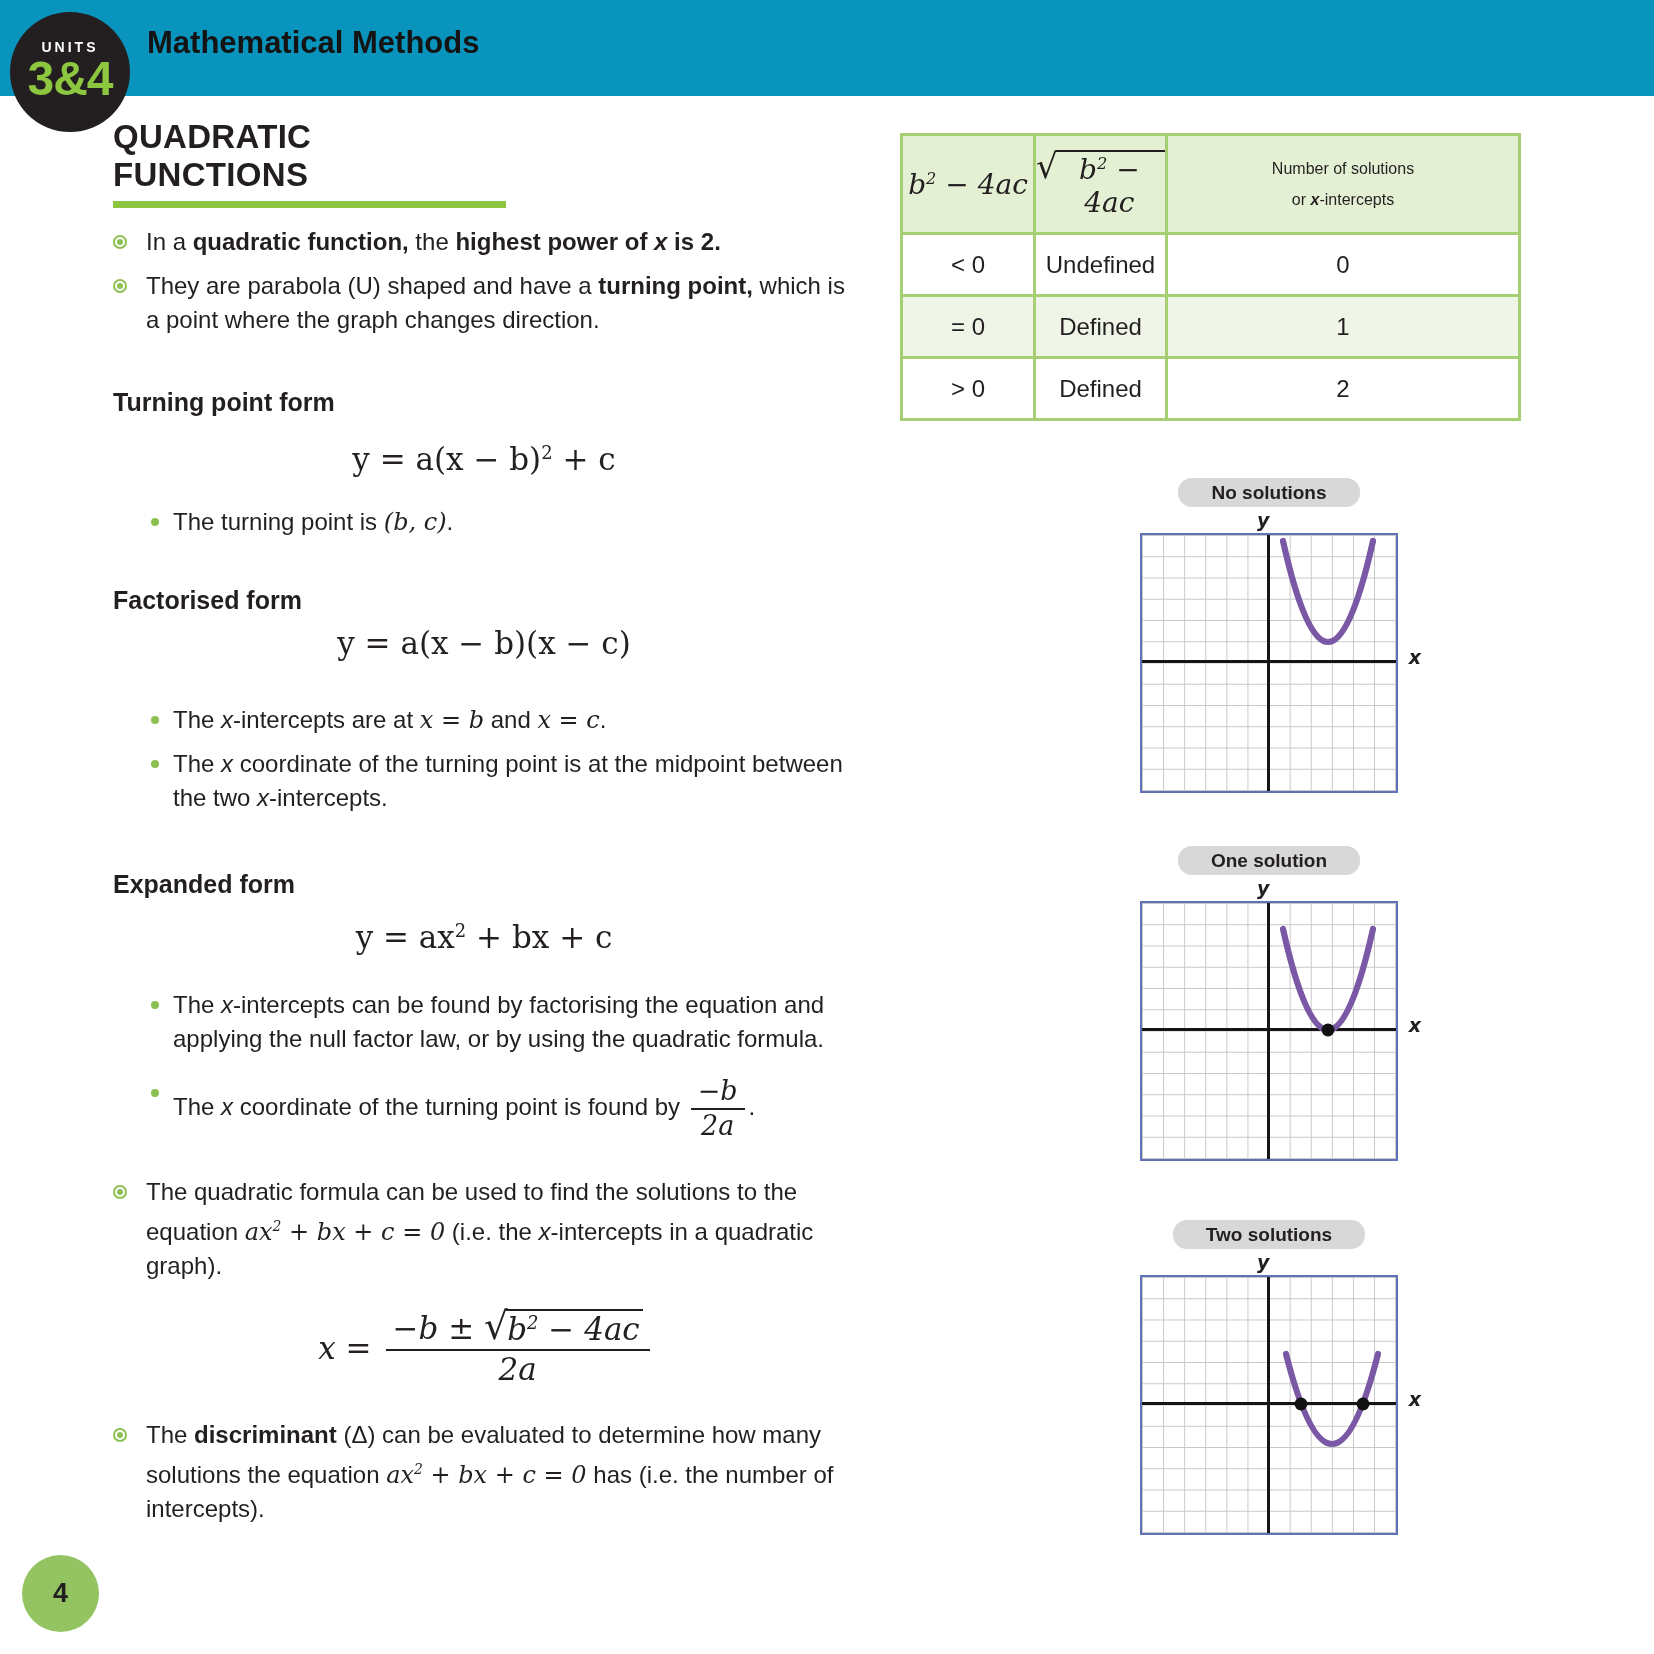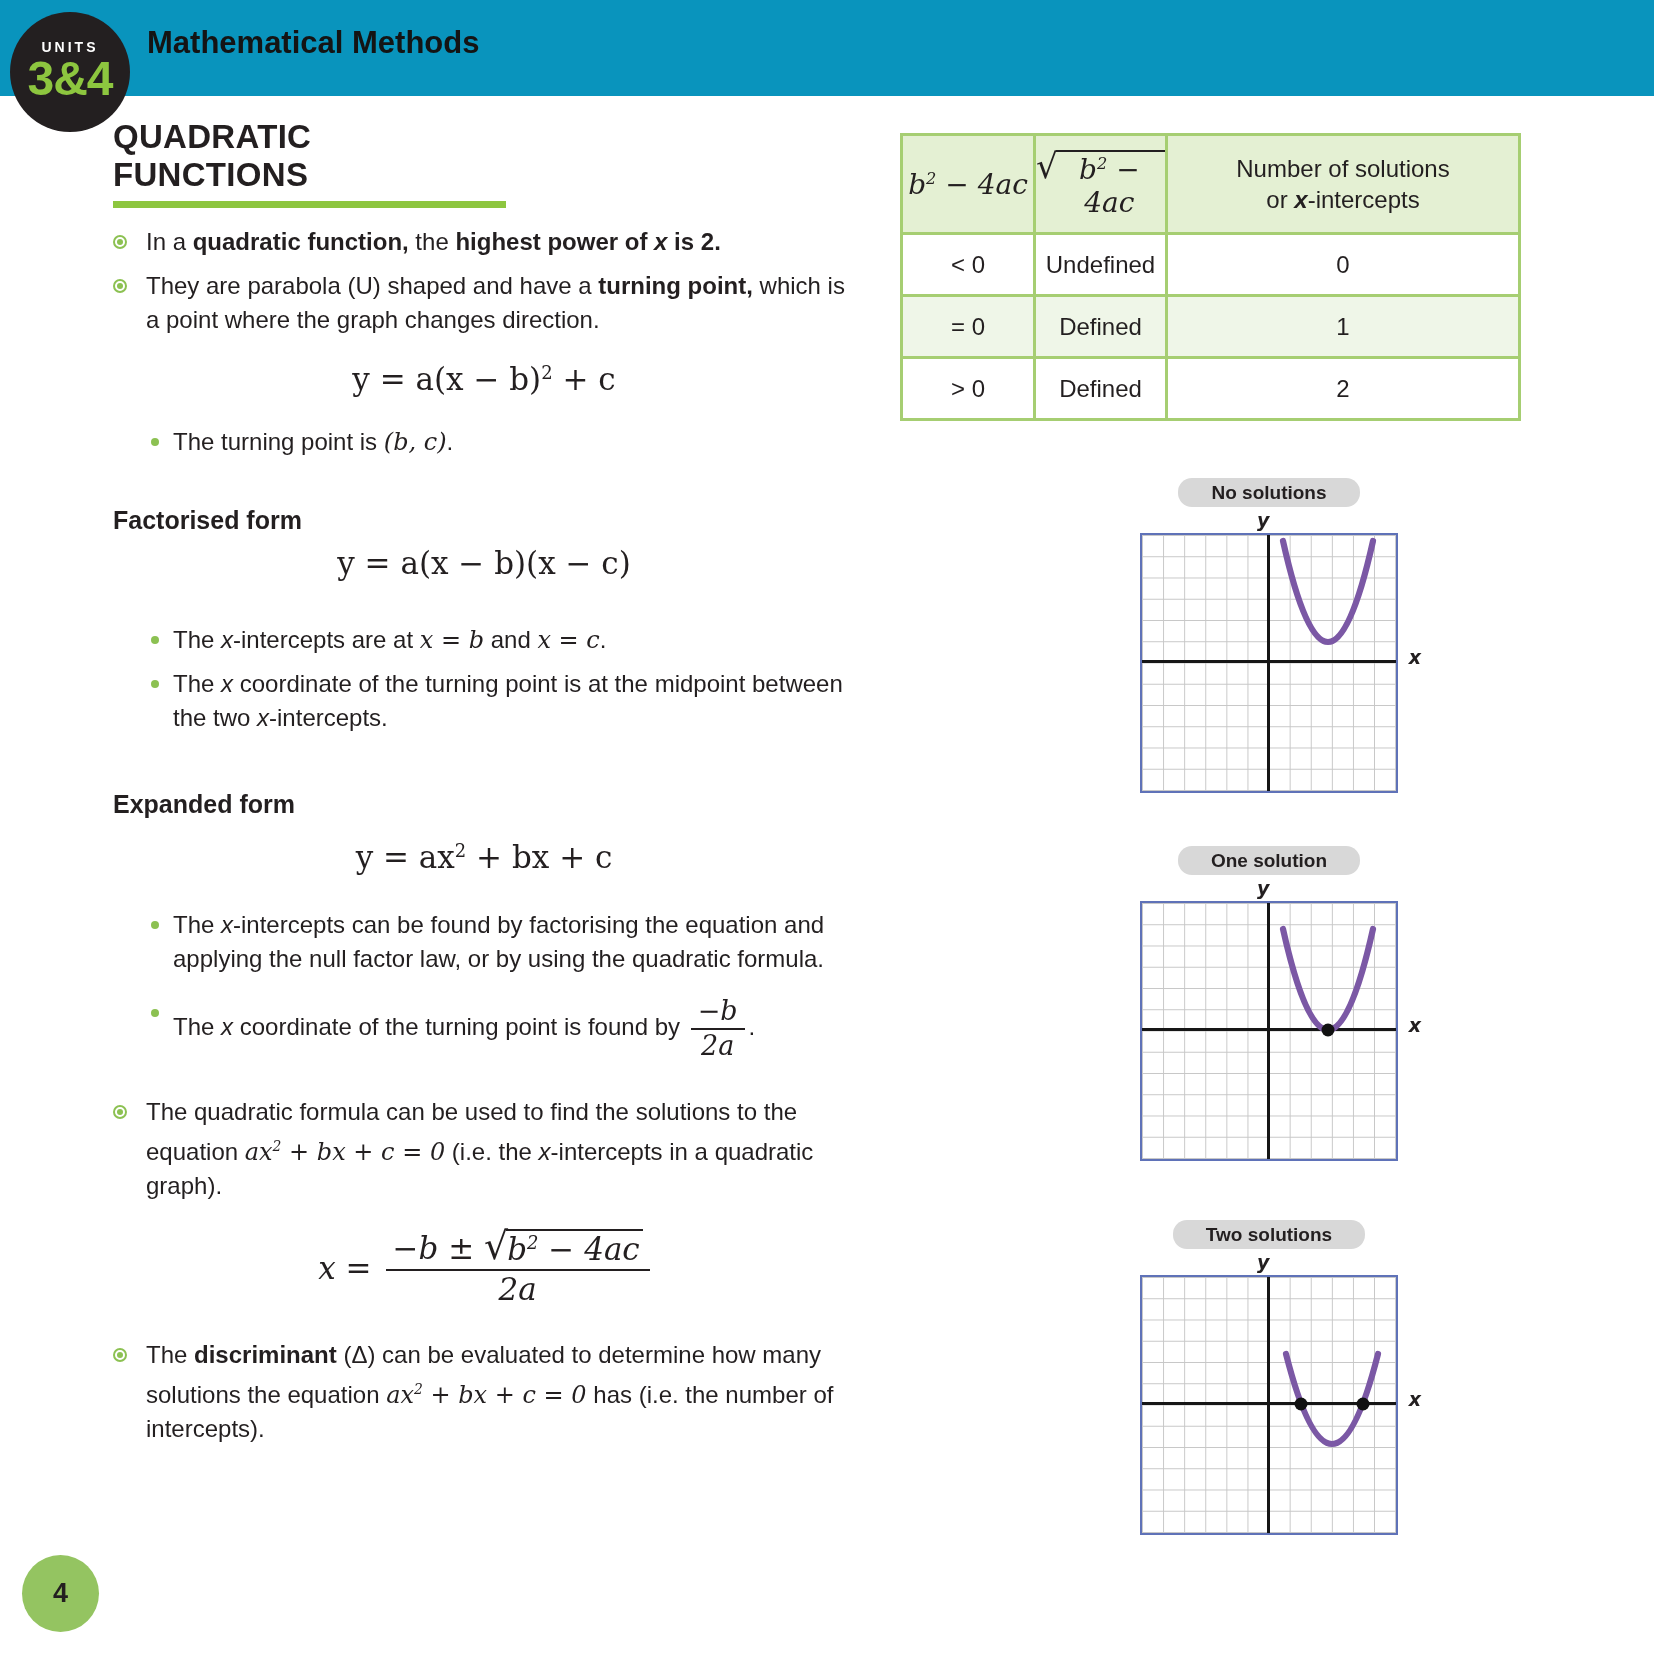--- a/index.html
+++ b/index.html
@@ -78,21 +78,21 @@
   .mt-qf   { margin-top:26px; }
   .mt-db   { margin-top:32px; }
 
   
   .sol-table { position:absolute; left:900px; top:133px; border-collapse:collapse; background:#ffffff; }
   .sol-table th, .sol-table td { border:3px solid #a6ce72; text-align:center; vertical-align:middle; padding:0; }
   .sol-table th { background:#e4f0d3; height:96px; font-weight:400; }
   .sol-table td { height:59px; font-size:24px; }
   .col-w1 { width:130px; } .col-w2 { width:129px; } .col-w3 { width:350px; }
   .math-head { font-family:"DejaVu Serif", serif; font-style:italic; font-size:28px; }
-  .col3-head { font-weight:700; font-size:24px; line-height:31px;margin-top:44px; }
+  .col3-head { font-weight:700; font-size:16px; line-height:31px;margin-top:44px; }
   .row-tint td { background:#eff6e8; }
 
   
   .figure { position:absolute; left:1140px; width:258px; }
   .fig-1 { top:478px; } .fig-2 { top:846px; } .fig-3 { top:1220px; }
 
   .pill { margin:0 auto; width:fit-content; background:#d8d8d8; border-radius:14px;
           padding:2px 33px; font-size:19px; font-weight:700; line-height:25px; }
 
   .graph-area {
@@ -138,20 +138,21 @@
     <div class="bullet mt-intro">
       <span class="ring-icon"></span>
       <div><span>In a </span><span class="b">quadratic function,</span><span> the </span><span class="b">highest power of </span><span class="bi">x</span><span class="b"> is 2.</span></div>
     </div>
 
     <div class="bullet mt-b2">
       <span class="ring-icon"></span>
       <div><span>They are parabola (U) shaped and have a </span><span class="b">turning point,</span><span> which is a point where the graph changes direction.</span></div>
     </div>
 
+    <div class="section-heading mt-sec1">Turning point form</div>
     <div class="formula mt-f1"><span>y = a(x − b)</span><sup>2</sup><span> + c</span></div>
     <div class="sub-bullet mt-sb1">
       <span class="dot-icon"></span>
       <div><span>The turning point is </span><span class="m">(b, c)</span><span>.</span></div>
     </div>
 
     <div class="section-heading mt-sec2">Factorised form</div>
     <div class="formula mt-f2">y = a(x − b)(x − c)</div>
     <div class="sub-bullet mt-sb2">
       <span class="dot-icon"></span>

